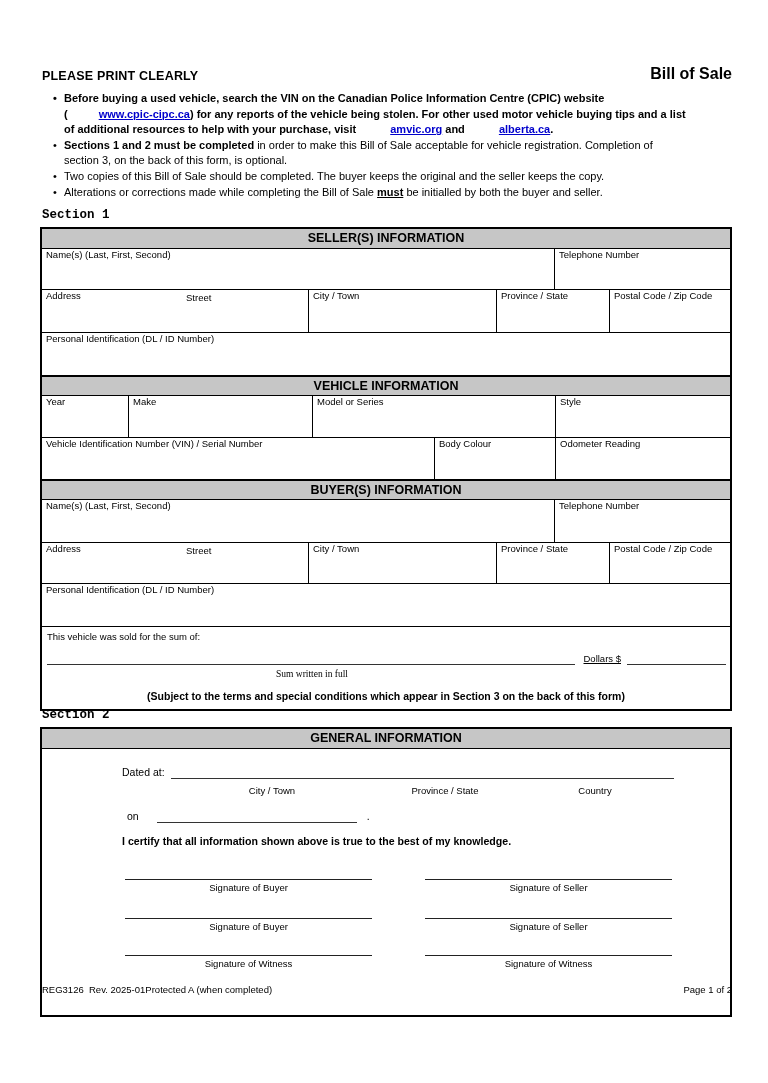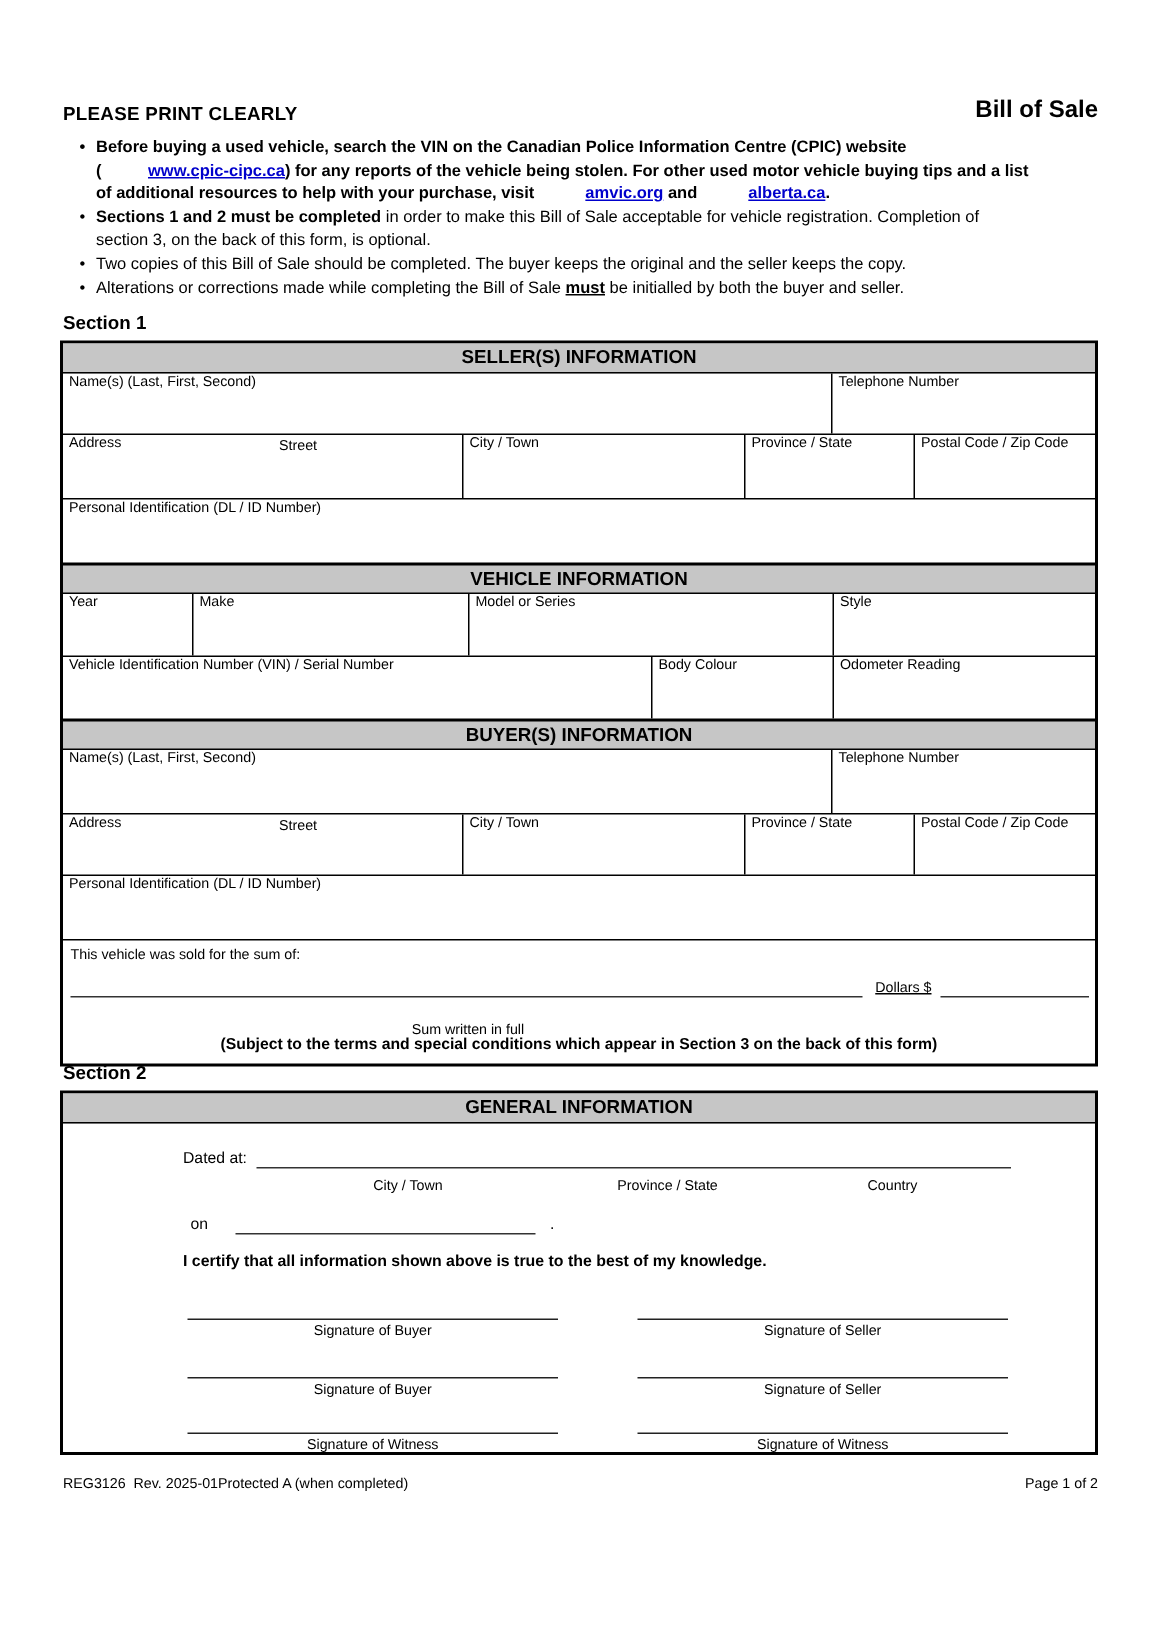--- a/index.html
+++ b/index.html
@@ -18,21 +18,21 @@
   
   .bullets { position: absolute; left: 42px; right: 18px; top: 91px;
              font-size: 11px; line-height: 15.6px; list-style: none; }
   .bullets li { position: relative; padding-left: 22px; }
   .bullets li::before { content: "\2022"; position: absolute; left: 11px; top: 0; }
   .b-bold { font-weight: bold; }
   .link { color: #0000cc; text-decoration: underline; margin-left: 31px; }
   .musttxt { font-weight: bold; text-decoration: underline; }
 
   
-  .sec-title { position: absolute; left: 42px; font-size: 12.5px; font-weight: bold; }
+  .sec-title { position: absolute; left: 42px; font-size: 12.5px; font-weight: bold; font-family: Liberation Mono, monospace; }
 
   
   .tbl { position: absolute; left: 40px; top: 227px; width: 692px;
          border: 2px solid #000; background: #fff; }
   .band { height: 20px; background: #c6c6c6; border-top: 1px solid #000; border-bottom: 1px solid #000;
           text-align: center; font-weight: bold; font-size: 12.5px; line-height: 19px; }
   .band:first-child { border-top: none; }
   .row { display: flex; border-bottom: 1px solid #000; }
   .row:last-child { border-bottom: none; }
   .cell { padding: 0 4px; font-size: 9.5px; border-right: 1px solid #000; position: relative; }
@@ -42,26 +42,26 @@
 
   
   .sumblock { position: relative; height: 82px; font-size: 9.5px; }
   .sold-lbl { position: absolute; top: 4px; left: 5px; }
   .sumline { position: absolute; top: 24px; left: 5px; right: 4px;
              display: flex; align-items: flex-end; text-decoration: underline; }
   .ln { border-bottom: 1.4px solid #333; height: 14px; }
   .longline { flex: 1; }
   .dollars-lbl { padding: 0 6px 0 9px; line-height: 12px; }
   .shortline { width: 99px; }
-  .sum-caption { position: absolute; top: 54px; left: 5px; width: 530px; text-align: center; }
+  .sum-caption { position: absolute; top: 42px; left: 5px; width: 530px; text-align: center; font-family: Liberation Serif, serif; }
   .subject { position: absolute; bottom: 7px; left: 0; right: 0; text-align: center;
              font-weight: bold; font-size: 10.5px; }
 
   
-  .box2 { position: absolute; left: 40px; top: 727px; width: 692px; height: 243px;
+  .box2 { position: absolute; left: 40px; top: 727px; width: 692px; height: 290px;
           border: 2px solid #000; }
   .box2 .band { border-top: none; }
   .dated-row { position: absolute; top: 36px; left: 80px; right: 56px;
                display: flex; align-items: flex-end; font-size: 10.5px; }
   .dated-lbl { padding-right: 6px; line-height: 13px; }
   .dated-line { flex: 1; border-bottom: 1.4px solid #333; height: 14px; }
   .under-lbl { position: absolute; top: 56px; transform: translateX(-50%);
                font-size: 9.5px; white-space: nowrap; }
   .on-row { position: absolute; top: 80px; left: 85px; display: flex; align-items: flex-end;
             font-size: 10.5px; }

